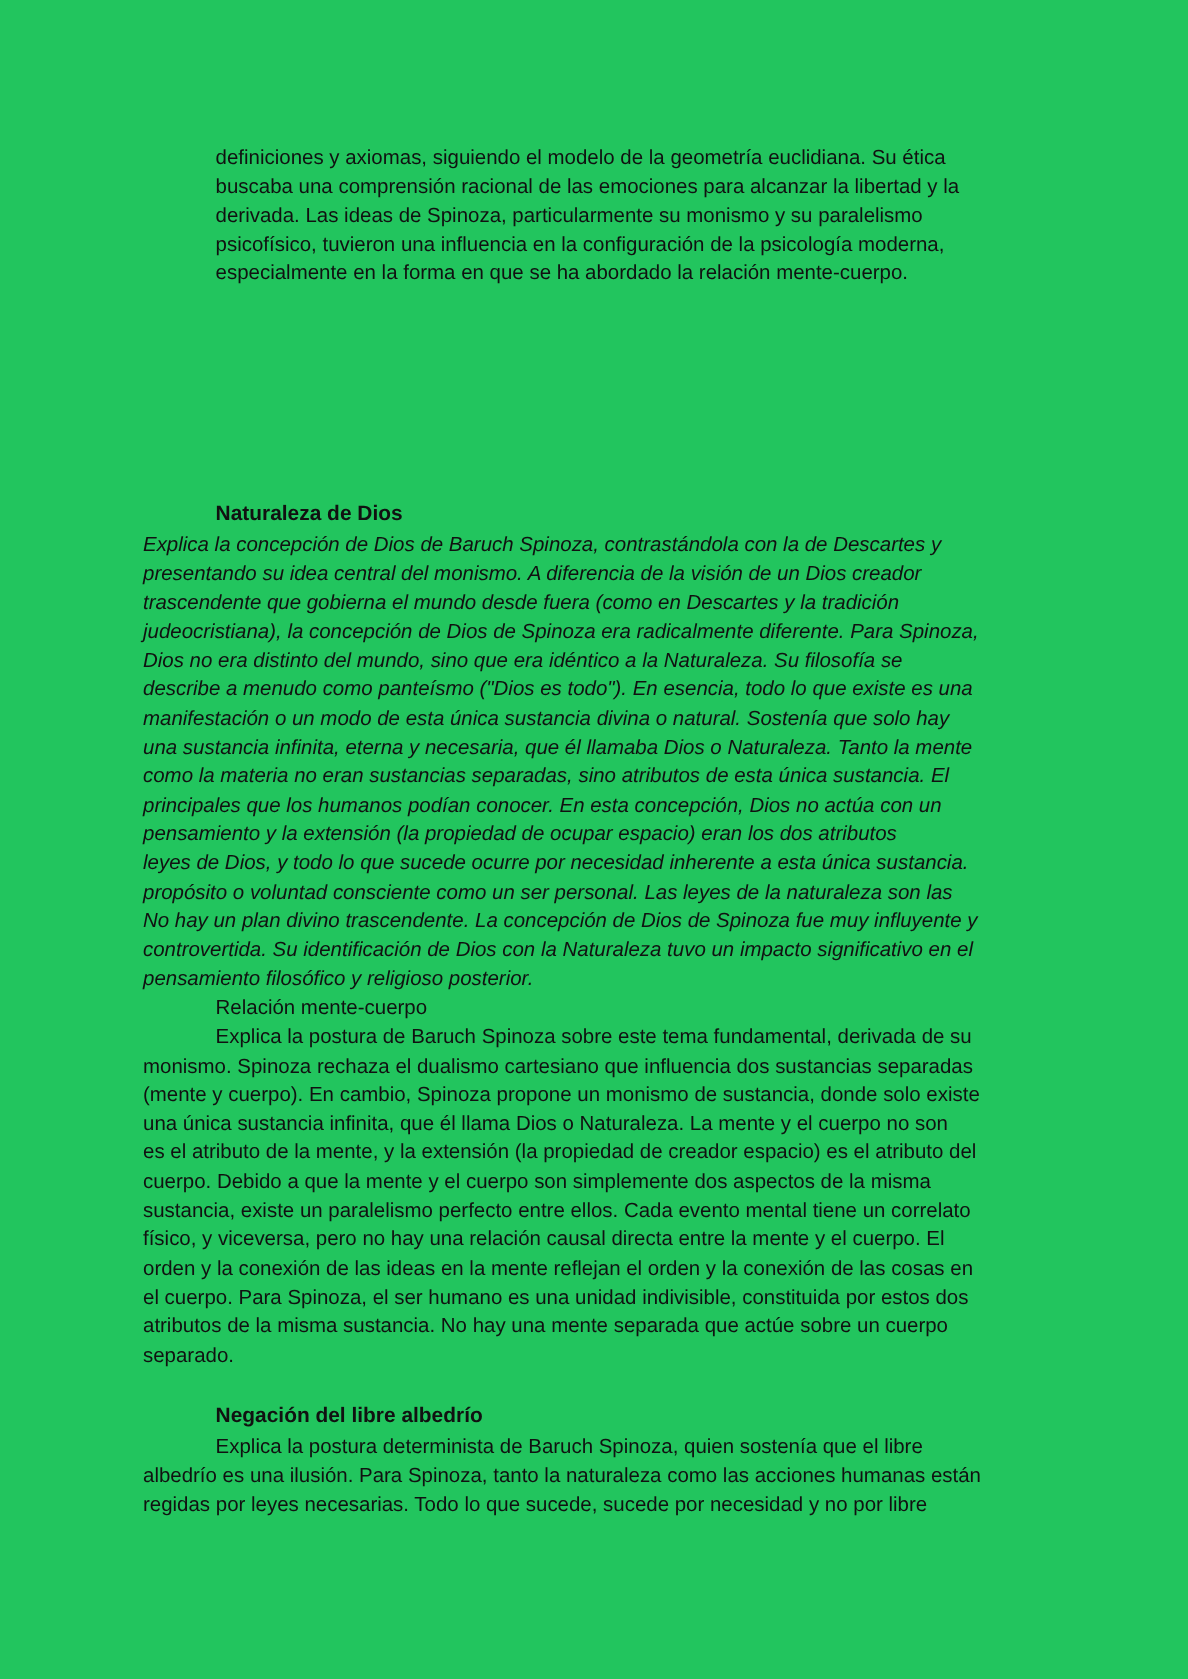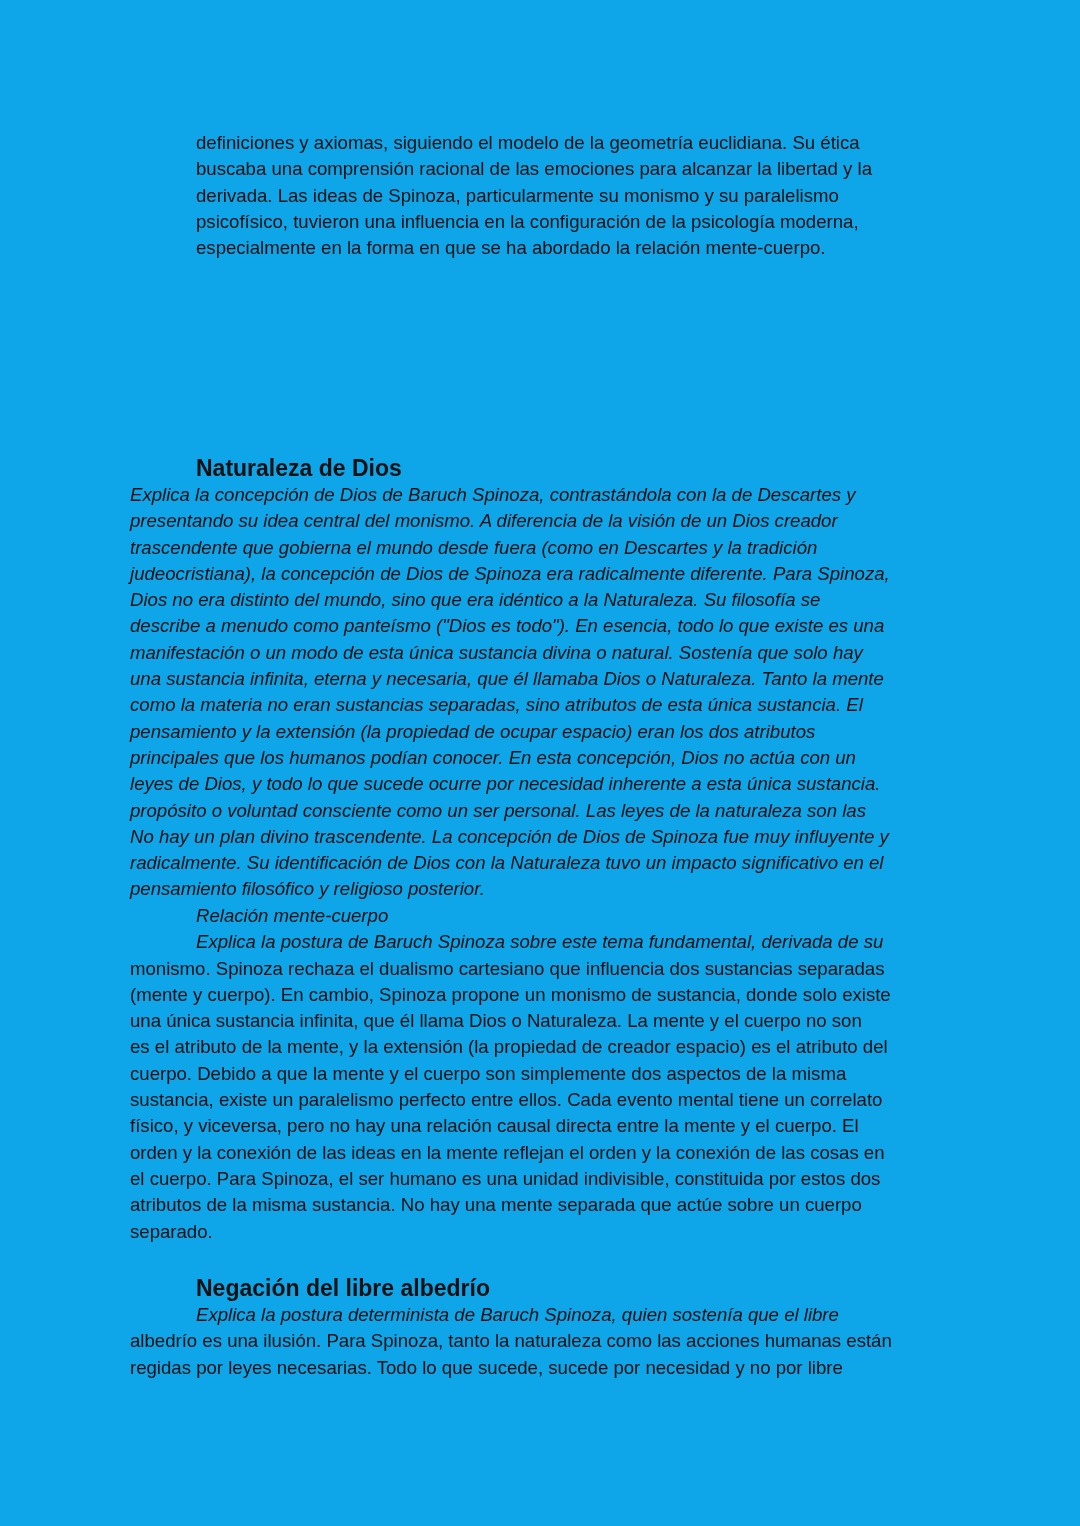--- a/index.html
+++ b/index.html
@@ -12,39 +12,38 @@
       height: 1526px;
       position: relative;
       overflow: hidden;
       font-family: "Liberation Sans", sans-serif;
       color: #111111;
     }
     .page {
       position: absolute;
       left: 0; top: 0;
       width: 1080px; height: 1526px;
-      background: #0ea5e9;
+      background: #22c55e;
     }
     .block {
       position: absolute;
       font-size: 18.6px;
       line-height: 26.3px;
       white-space: nowrap;
     }
     .line {
       display: block;
       height: 26.3px;
     }
     .indent-first {
       padding-left: 66px;
-      font-style: italic;
     }
     .heading {
       position: absolute;
-      font-size: 23px;
+      font-size: 19px;
       font-weight: bold;
       white-space: nowrap;
       line-height: 26px;
     }
   </style>
 </head>
 <body>
 
 <div class="page">
 
@@ -61,26 +60,26 @@
   <div class="block" style="left:130px; top:482px;font-style:italic;">
     <span class="line">Explica la concepción de Dios de Baruch Spinoza, contrastándola con la de Descartes y</span>
     <span class="line">presentando su idea central del monismo. A diferencia de la visión de un Dios creador</span>
     <span class="line">trascendente que gobierna el mundo desde fuera (como en Descartes y la tradición</span>
     <span class="line">judeocristiana), la concepción de Dios de Spinoza era radicalmente diferente. Para Spinoza,</span>
     <span class="line">Dios no era distinto del mundo, sino que era idéntico a la Naturaleza. Su filosofía se</span>
     <span class="line">describe a menudo como panteísmo ("Dios es todo"). En esencia, todo lo que existe es una</span>
     <span class="line">manifestación o un modo de esta única sustancia divina o natural. Sostenía que solo hay</span>
     <span class="line">una sustancia infinita, eterna y necesaria, que él llamaba Dios o Naturaleza. Tanto la mente</span>
     <span class="line">como la materia no eran sustancias separadas, sino atributos de esta única sustancia. El</span>
+    <span class="line">principales que los humanos podían conocer.  En esta concepción, Dios no actúa con un</span>
     <span class="line">pensamiento y la extensión (la propiedad de ocupar espacio) eran los dos atributos</span>
-    <span class="line">principales que los humanos podían conocer.  En esta concepción, Dios no actúa con un</span>
     <span class="line">leyes de Dios, y todo lo que sucede ocurre por necesidad inherente a esta única sustancia.</span>
     <span class="line">propósito o voluntad consciente como un ser personal. Las leyes de la naturaleza son las</span>
     <span class="line">No hay un plan divino trascendente. La concepción de Dios de Spinoza fue muy influyente y</span>
-    <span class="line">radicalmente. Su identificación de Dios con la Naturaleza tuvo un impacto significativo en el</span>
+    <span class="line">controvertida. Su identificación de Dios con la Naturaleza tuvo un impacto significativo en el</span>
     <span class="line">pensamiento filosófico y religioso posterior.</span>
   </div>
 
   <div class="block" style="left:130px; top:903px;">
     <span class="line indent-first">Relación mente-cuerpo</span>
     <span class="line indent-first">Explica la postura de Baruch Spinoza sobre este tema fundamental, derivada de su</span>
     <span class="line">monismo. Spinoza rechaza el dualismo cartesiano que influencia dos sustancias separadas</span>
     <span class="line">(mente y cuerpo). En cambio, Spinoza propone un monismo de sustancia, donde solo existe</span>
     <span class="line">una única sustancia infinita, que él llama Dios o Naturaleza. La mente y el cuerpo no son</span>
     <span class="line">es el atributo de la mente, y la extensión (la propiedad de creador espacio) es el atributo del</span>

